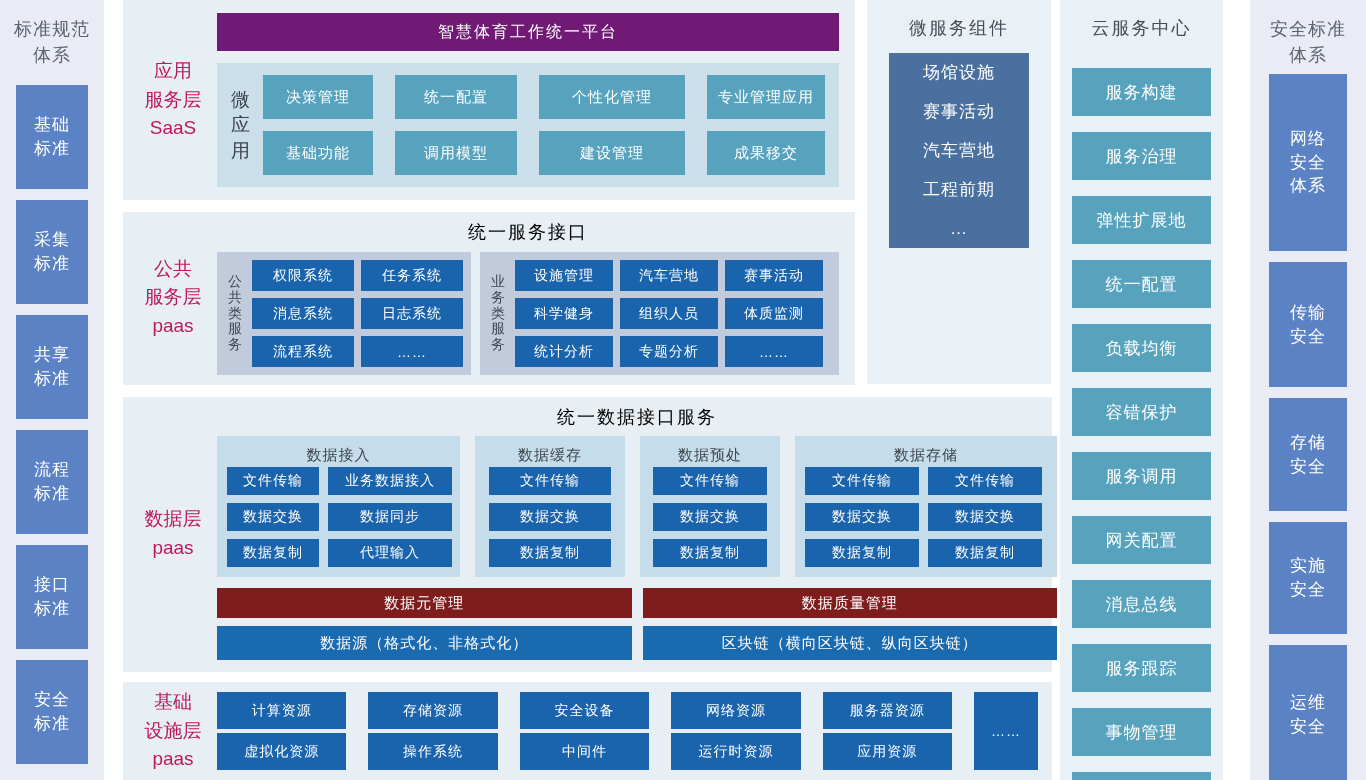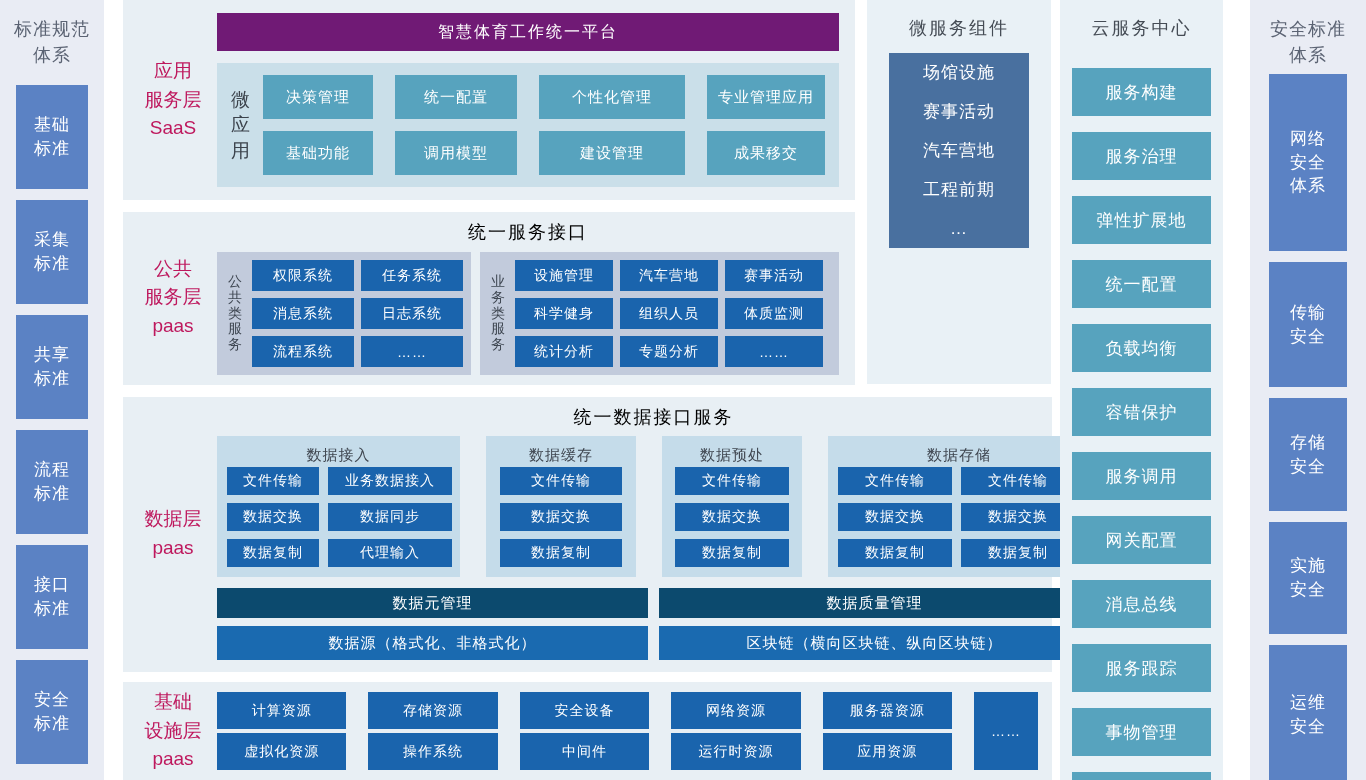--- a/index.html
+++ b/index.html
@@ -52,34 +52,34 @@
   .svc-row { margin-top:8px; flex:1; display:flex; gap:9px; }
   .svc-group { background:#c2cbdc; padding:8px; display:flex; gap:7px; }
   .svc-group .v-label { font-size:14px; line-height:1.12; color:#3f4752; flex:0 0 20px; }
   .svc-grid { display:grid; gap:7px; grid-auto-rows:1fr; }
   .grid-2 { grid-template-columns:102px 102px; }
   .grid-3 { grid-template-columns:98px 98px 98px; }
   .dblue { background:#1a64ad; font-size:14px; letter-spacing:1px; }
   .gB { flex:1; }
 
   
-  .data-row { margin-top:7px; display:flex; gap:26px; }
+  .data-row { margin-top:7px; display:flex; gap:15px; }
   .data-group { background:#c5dcea; padding:7px 10px 10px; }
   .dg-title { text-align:center; font-size:15px; color:#3f4650; letter-spacing:1px;
               height:24px; line-height:24px; }
   .dg-grid { display:grid; gap:8px 9px; grid-auto-rows:28px; }
   .dg1 { width:243px; } .dg1 .dg-grid { grid-template-columns:92px 124px; }
   .dg2 { width:150px; } .dg2 .dg-grid { grid-template-columns:122px; justify-content:center; }
   .dg3 { width:140px; } .dg3 .dg-grid { grid-template-columns:114px; justify-content:center; }
   .dg4 { width:262px; } .dg4 .dg-grid { grid-template-columns:114px 114px; }
   .bars-row { display:flex; gap:11px; }
   .bars-row.m1 { margin-top:11px; }
   .bars-row.m2 { margin-top:8px; }
   .bar { flex:1; }
-  .bar-slate { height:30px; background:#0c4a6e; font-size:15px; letter-spacing:1px; }
+  .bar-slate { height:30px; background:#7f1d1d; font-size:15px; letter-spacing:1px; }
   .bar-blue  { height:34px; background:#1a6ab0; font-size:15px; letter-spacing:1px; }
 
   
   .infra-grid { flex:1; display:grid; grid-template-columns:repeat(5,1fr) 64px;
                 grid-template-rows:1fr 1fr; gap:4px 22px; }
   .infra-more { grid-column:6; grid-row:1/3; }
 
   
   .col { position:absolute; background:#e9f1f6; display:flex; flex-direction:column;
          align-items:center; }

